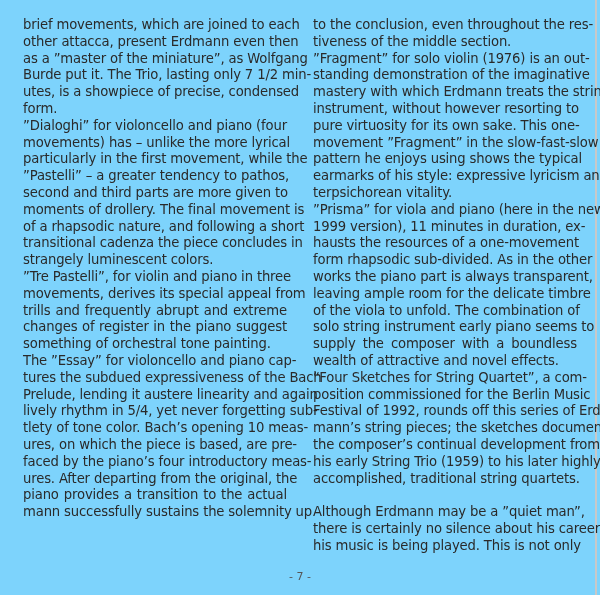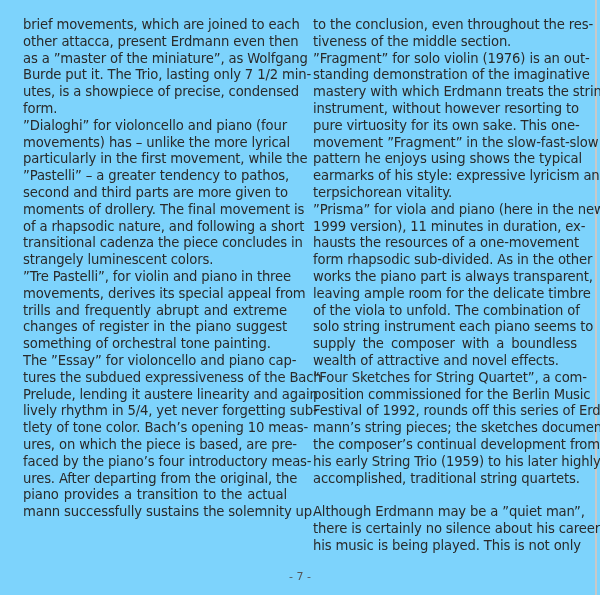--- a/index.html
+++ b/index.html
@@ -138,21 +138,21 @@
         <span class="line last">terpsichorean vitality.</span>
       </p>
       <p>
         <span class="line">”Prisma” for viola and piano (here in the new</span>
         <span class="line">1999 version), 11 minutes in duration, ex-</span>
         <span class="line">hausts the resources of a one-movement</span>
         <span class="line">form rhapsodic sub-divided. As in the other</span>
         <span class="line">works the piano part is always transparent,</span>
         <span class="line">leaving ample room for the delicate timbre</span>
         <span class="line">of the viola to unfold. The combination of</span>
-        <span class="line">solo string instrument each piano seems to</span>
+        <span class="line">solo string instrument early piano seems to</span>
         <span class="line">supply the composer with a boundless</span>
         <span class="line last">wealth of attractive and novel effects.</span>
       </p>
       <p>
         <span class="line">“Four Sketches for String Quartet”, a com-</span>
         <span class="line">position commissioned for the Berlin  Music</span>
         <span class="line">Festival of 1992, rounds off this series of Erd-</span>
         <span class="line">mann’s string pieces; the sketches document</span>
         <span class="line">the composer’s continual development from</span>
         <span class="line">his early String Trio (1959) to his later highly</span>

